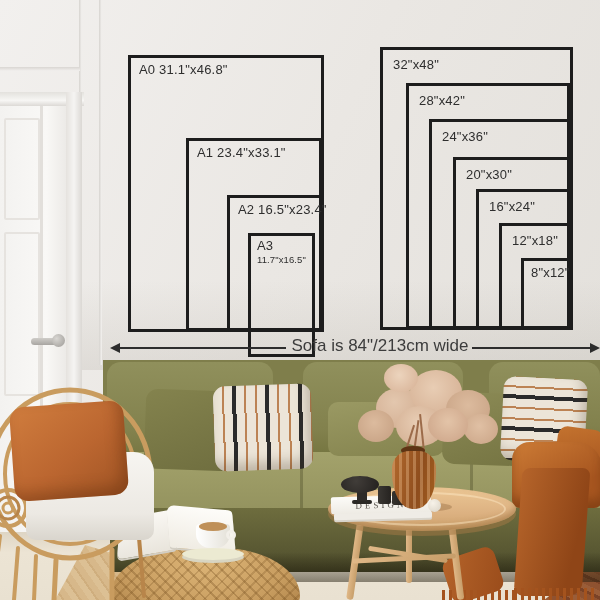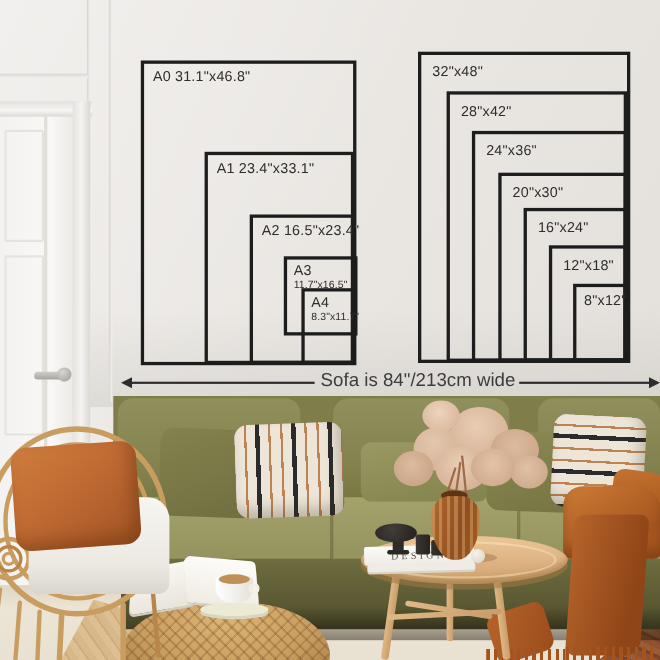--- a/index.html
+++ b/index.html
@@ -118,28 +118,23 @@
 
   <div class="sbox" style="left:128px;top:55px;width:196px;height:277px">
     <div class="slabel"><span>A0 31.1"x46.8"</span></div>
   </div>
   <div class="sbox" style="left:186px;top:138px;width:136px;height:193px">
     <div class="slabel"><span>A1 23.4"x33.1"</span></div>
   </div>
   <div class="sbox" style="left:227px;top:195px;width:95px;height:136px">
     <div class="slabel"><span>A2 16.5"x23.4"</span></div>
   </div>
-  <div class="sbox" style="left:258px;top:233px;width:67px;height:72px">
+  <div class="sbox" style="left:248px;top:233px;width:67px;height:124px">
     <div class="slabel" style="left:6px;top:2px">
       <span>A3</span><span class="dims">11.7"x16.5"</span>
-    </div>
-  </div>
-  <div class="sbox" style="left:274px;top:262px;width:48px;height:69px">
-    <div class="slabel" style="left:6px;top:2px">
-      <span>A4</span><span class="dims">8.3"x11.7"</span>
     </div>
   </div>
 
   <div class="sbox" style="left:380px;top:47px;width:193px;height:283px">
     <div class="slabel inchlabel"><span>32"x48"</span></div>
   </div>
   <div class="sbox" style="left:406px;top:83px;width:164px;height:246px">
     <div class="slabel inchlabel"><span>28"x42"</span></div>
   </div>
   <div class="sbox" style="left:429px;top:119px;width:141px;height:210px">

